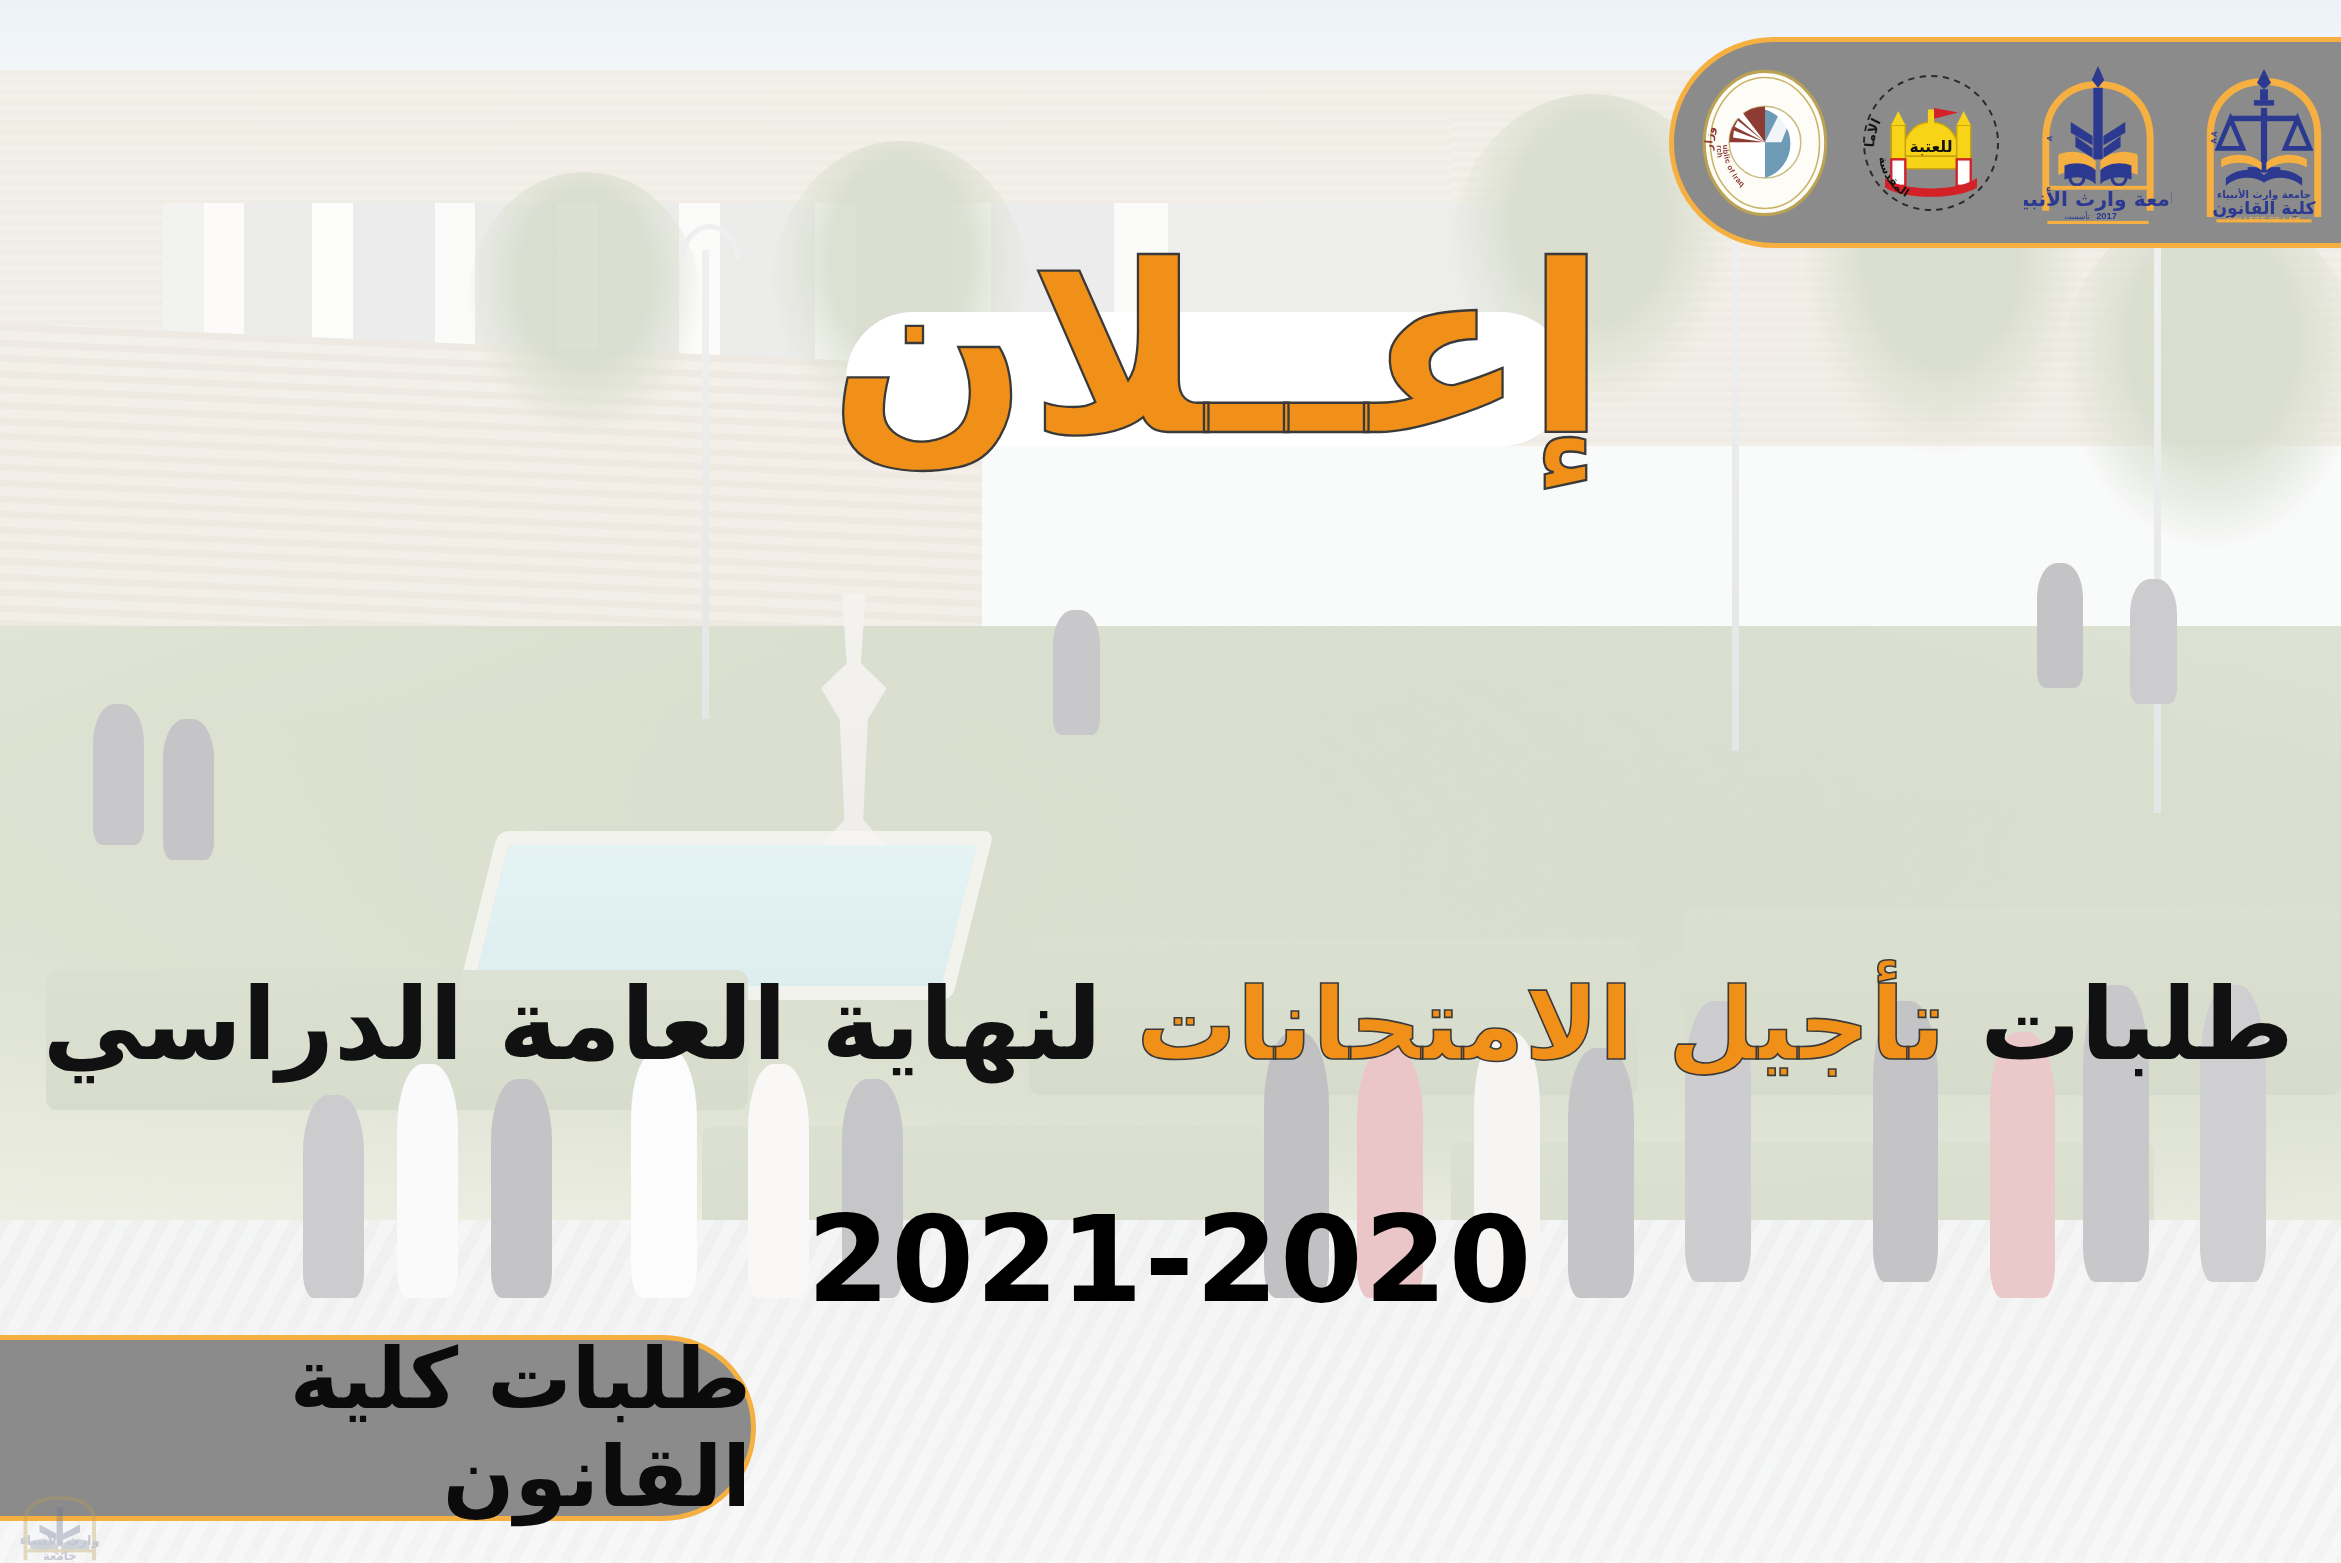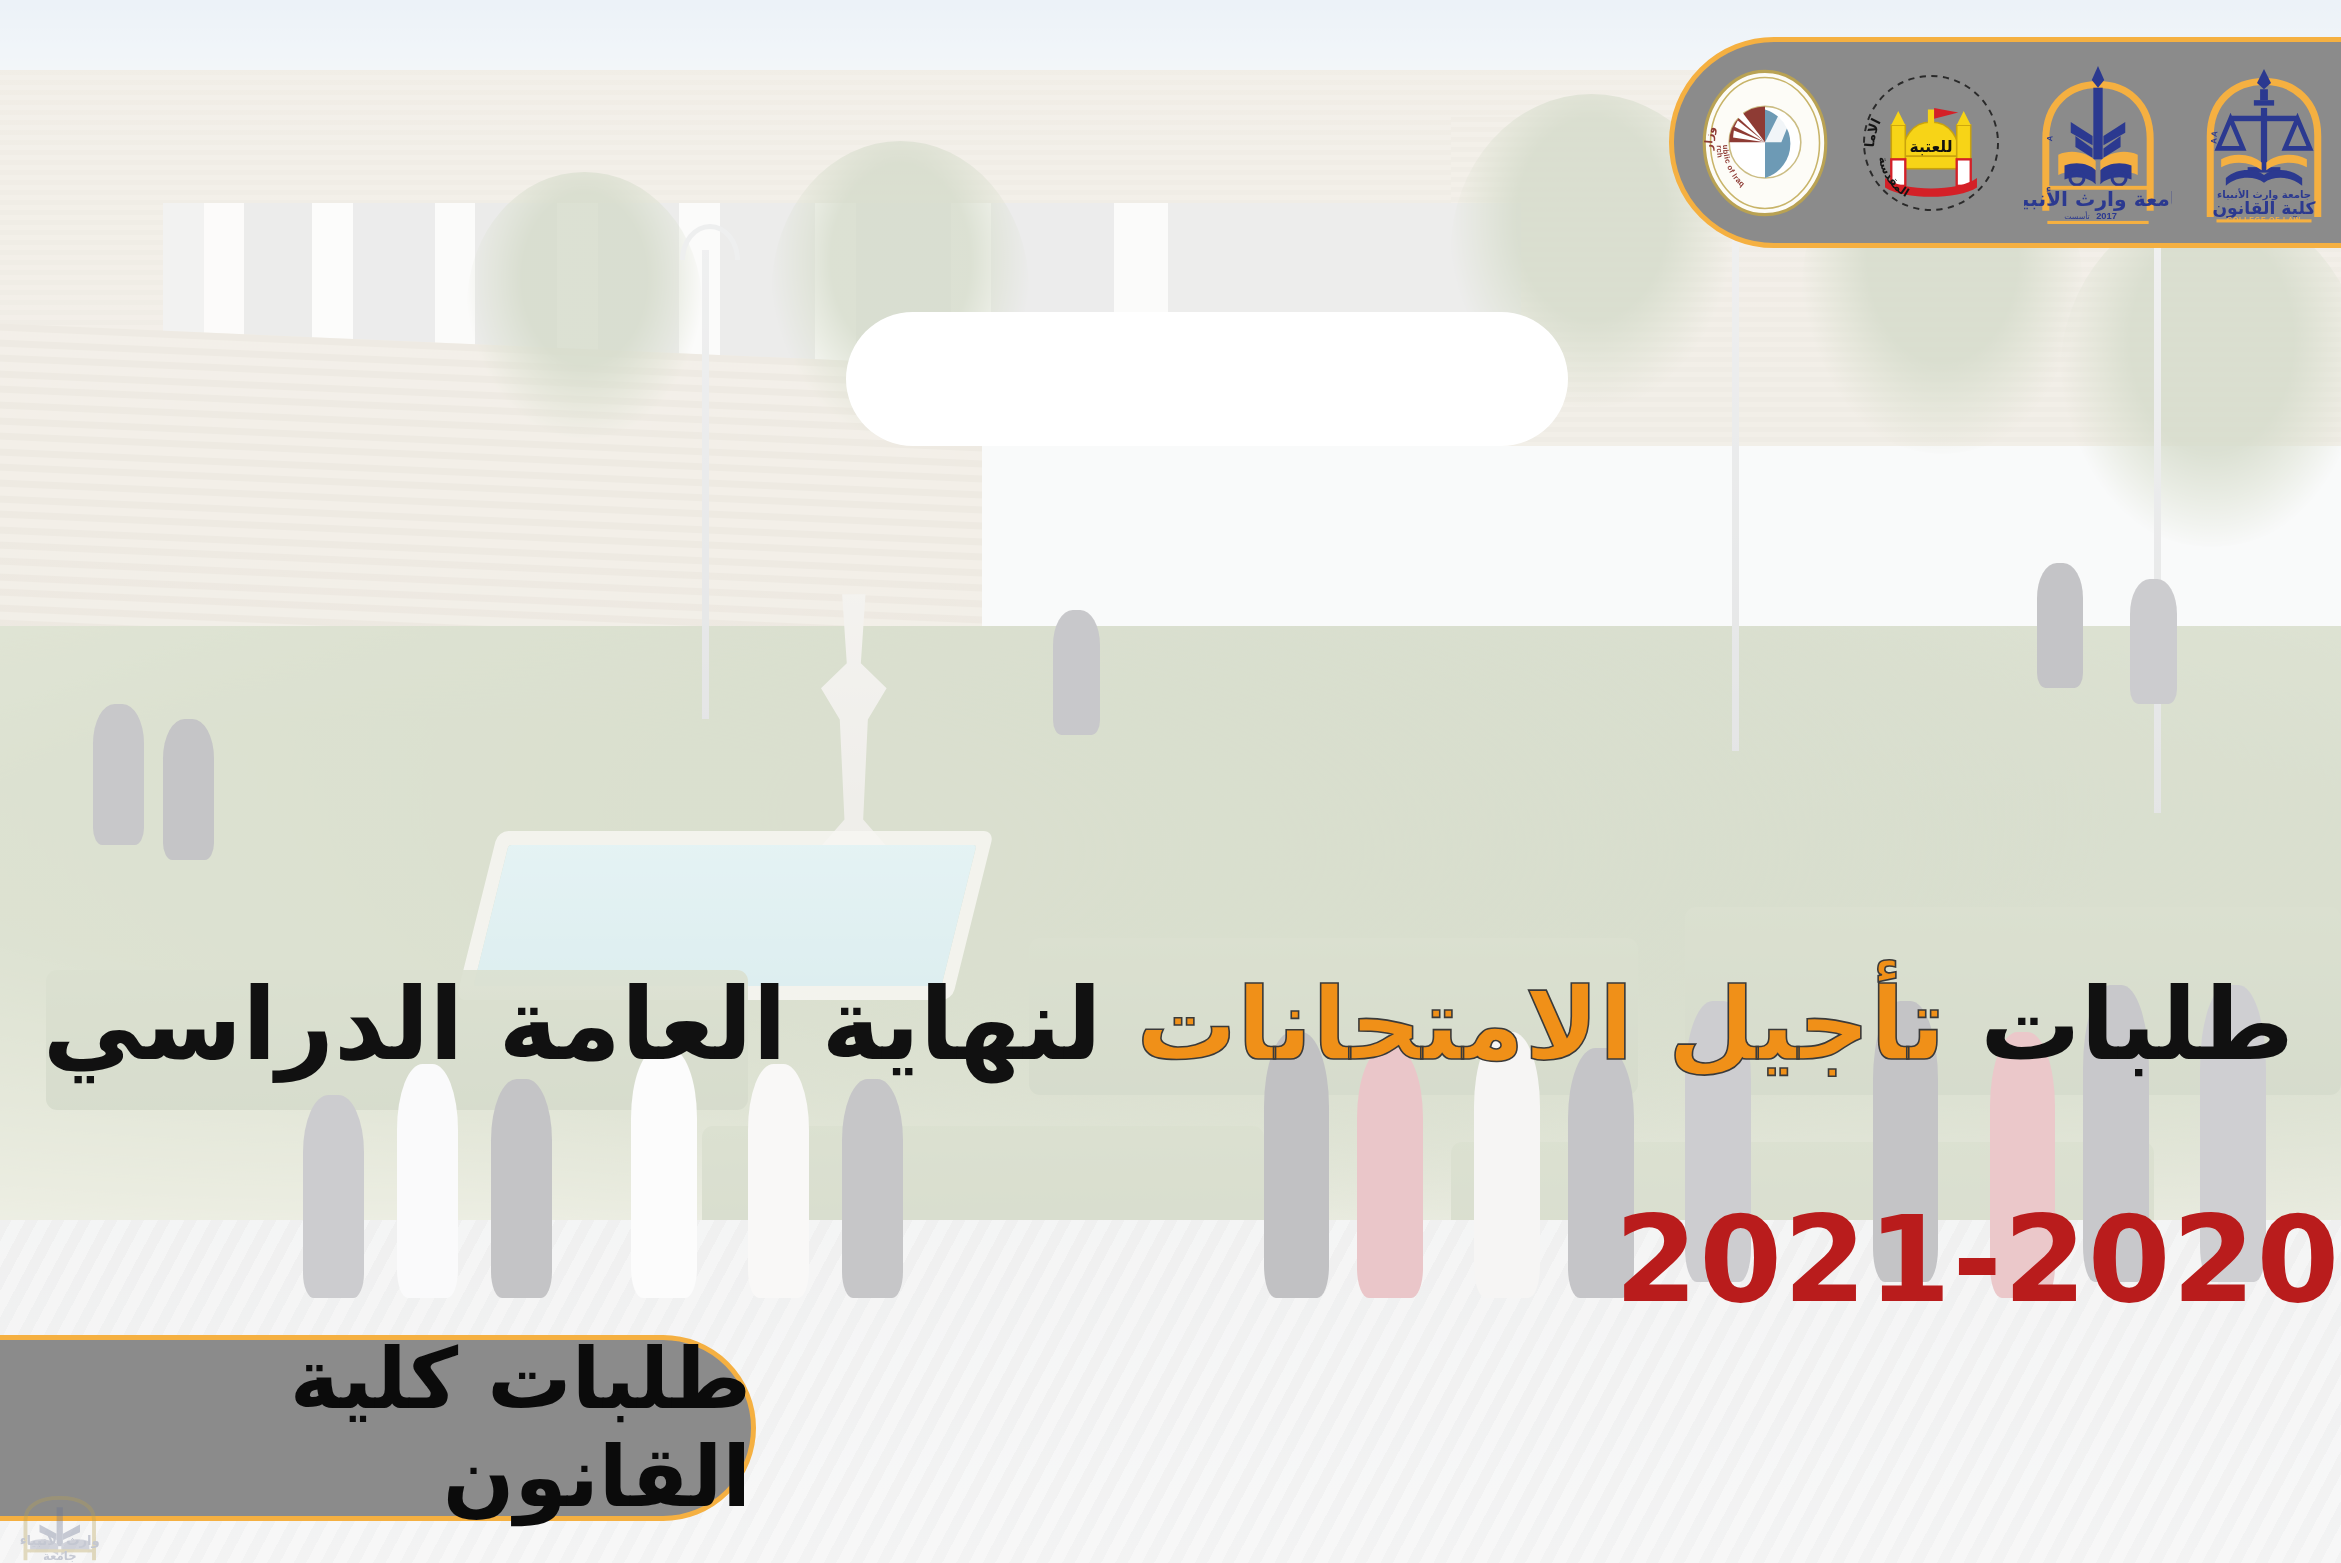--- a/index.html
+++ b/index.html
@@ -220,24 +220,24 @@
     color: #f09018;
     margin-top: 32px;
     -webkit-text-stroke: 1.6px #3a3a3a;
   }
 
   
   .year {
     position: absolute;
     left: 0; right: 0;
     top: 1191px;
-    text-align: right;
+    text-align: center;
     font-size: 119px;
     font-weight: 700;
-    color: #b91c1c;
+    color: #000000;
     direction: ltr;
     letter-spacing: 1.6px;
   }
 
   
   .footer-badge {
     position: absolute;
     left: -55px;
     bottom: 43px;
     width: 812px;
@@ -443,20 +443,21 @@
           <textPath href="#mnArcBot" startOffset="7%">Ministry of Higher Education and Scientific Research</textPath>
         </text>
         <text font-size="10" font-weight="bold" fill="#8e3b34" letter-spacing=".4" font-family="'Liberation Sans',sans-serif">
           <textPath href="#mnArcBot2" startOffset="33%">Republic of Iraq</textPath>
         </text>
       </svg>
     </div>
   </div>
 
   <div class="title-pill"></div>
+  <div class="headline-ealan">إعــلان</div>
 
 
   <div class="line3">
     <span>طلبات</span>
     <span class="hl">تأجيل الامتحانات</span>
     <span>لنهاية العامة الدراسي</span>
   </div>
 
   <div class="year">2021-2020</div>
 

